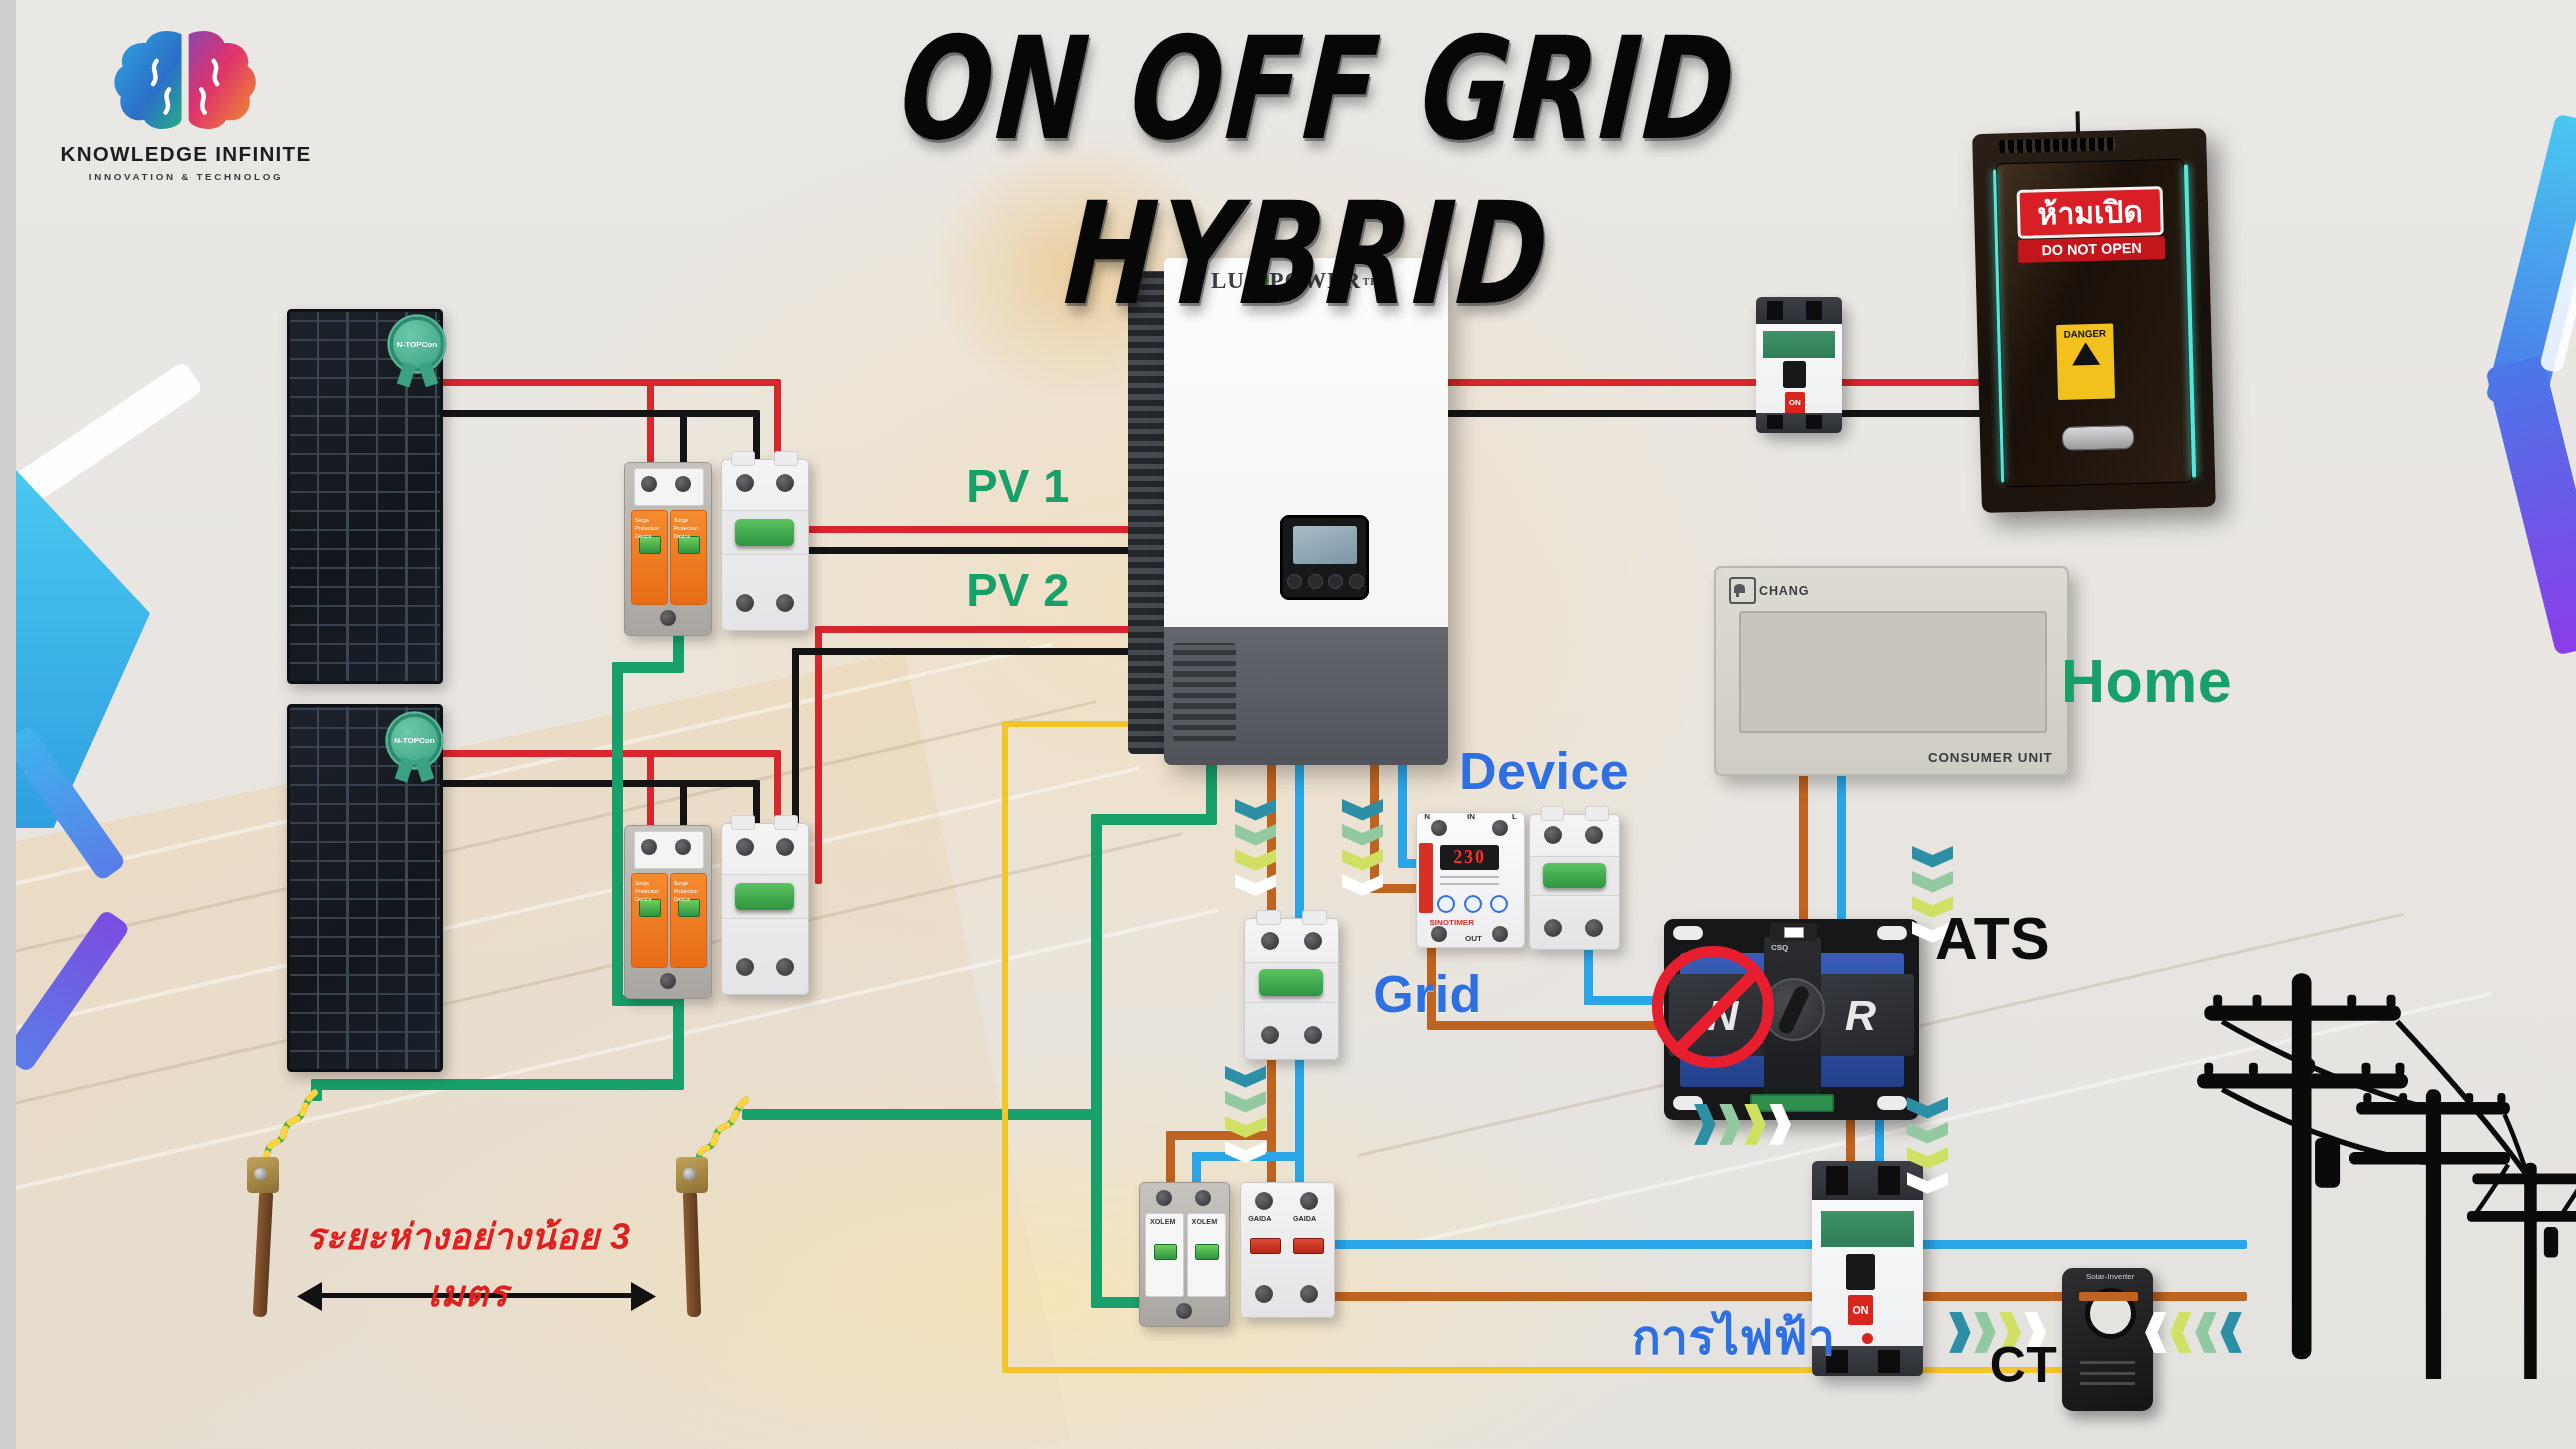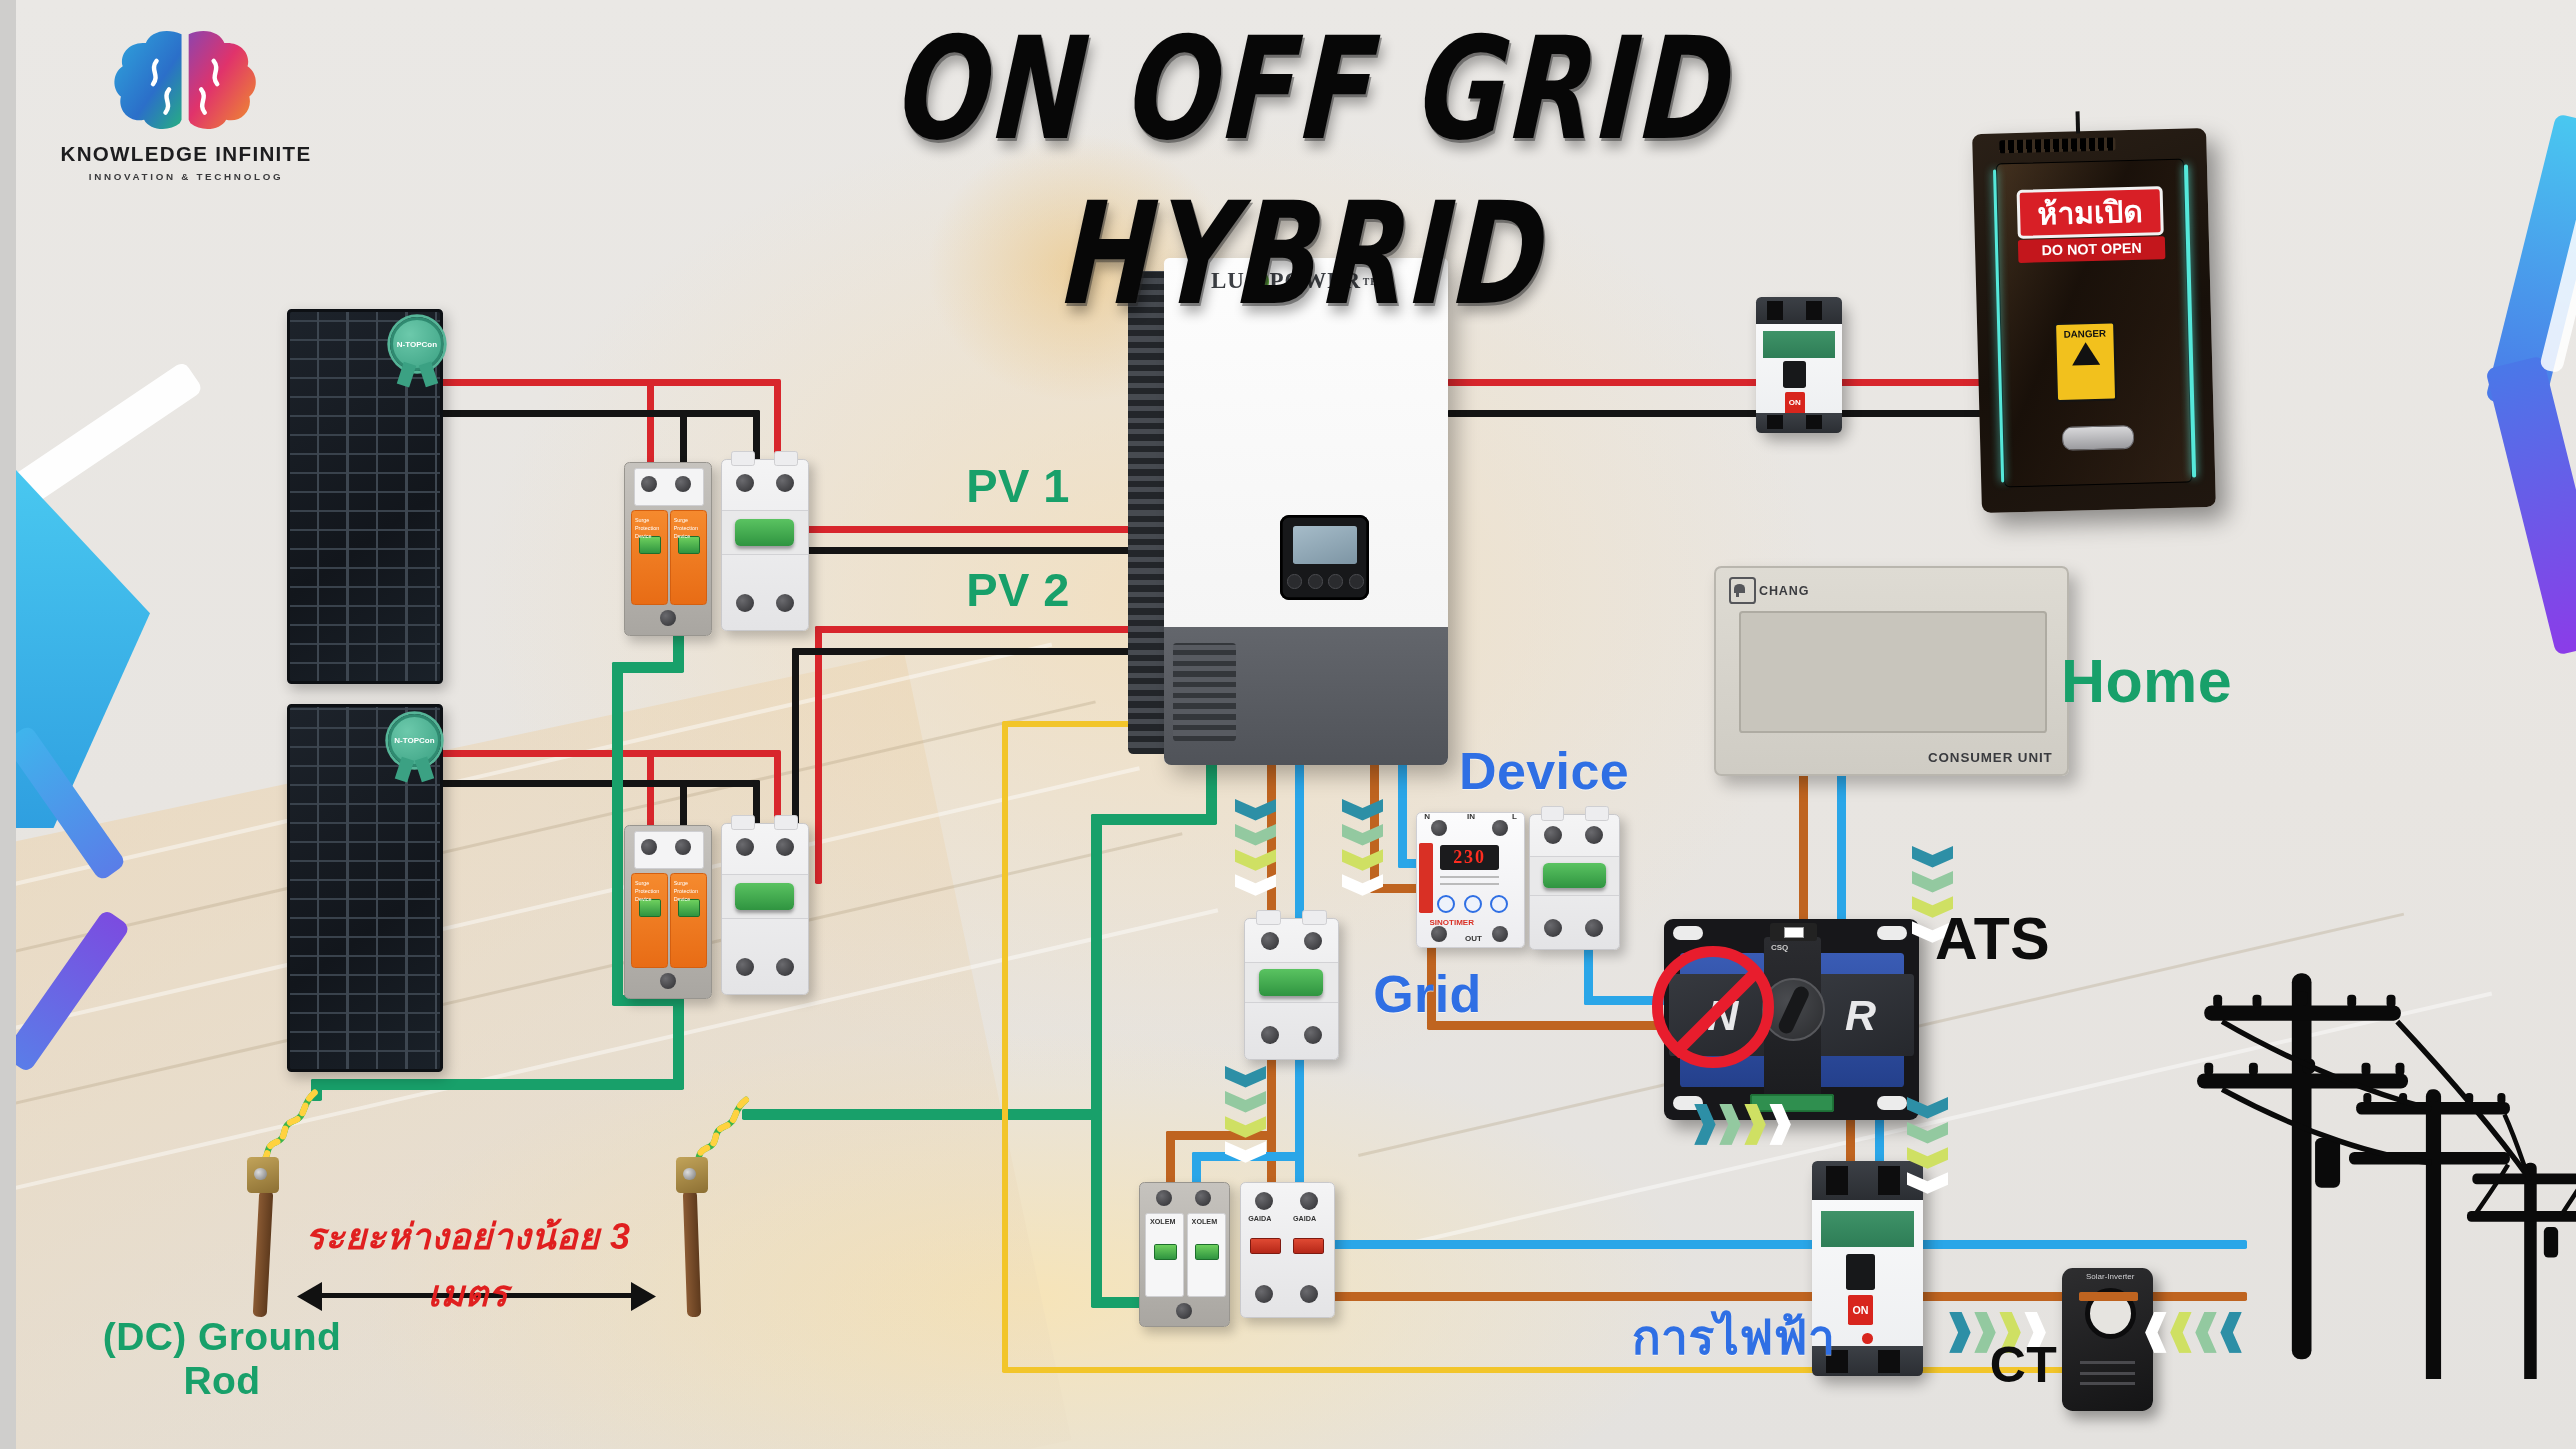--- a/index.html
+++ b/index.html
@@ -532,21 +532,20 @@
   </svg>
   <div class="clamp" style="left:660px;top:1157px;"></div>
   <div class="rod" style="left:669px;top:1190px;transform:rotate(-2deg);"></div>
 
   <div class="lab lab-red" style="left:255px;top:1208px;width:394px;font-size:36px;font-style:italic;">ระยะห่างอย่างน้อย  3  เมตร</div>
   <div class="abs" style="z-index:4;">
     <div class="abs" style="left:302px;top:1293px;width:317px;height:5.4px;background:#111;"></div>
     <div class="arrowhead" style="left:281px;top:1282px;clip-path:polygon(100% 0,0 50%,100% 100%);"></div>
     <div class="arrowhead" style="left:615px;top:1282px;clip-path:polygon(0 0,100% 50%,0 100%);"></div>
   </div>
-  <div class="lab lab-green" style="left:45px;top:1315px;width:322px;font-size:39px;">(DC) Ground Rod</div>
 
   <div class="chevstack" style="left:1219px;top:799px;">
     <div class="chev cv1"></div>
       <div class="chev cv2"></div>
       <div class="chev cv3"></div>
       <div class="chev cv4"></div>
   </div>
   <div class="chevstack" style="left:1326px;top:799px;">
     <div class="chev cv1"></div>
       <div class="chev cv2"></div>

